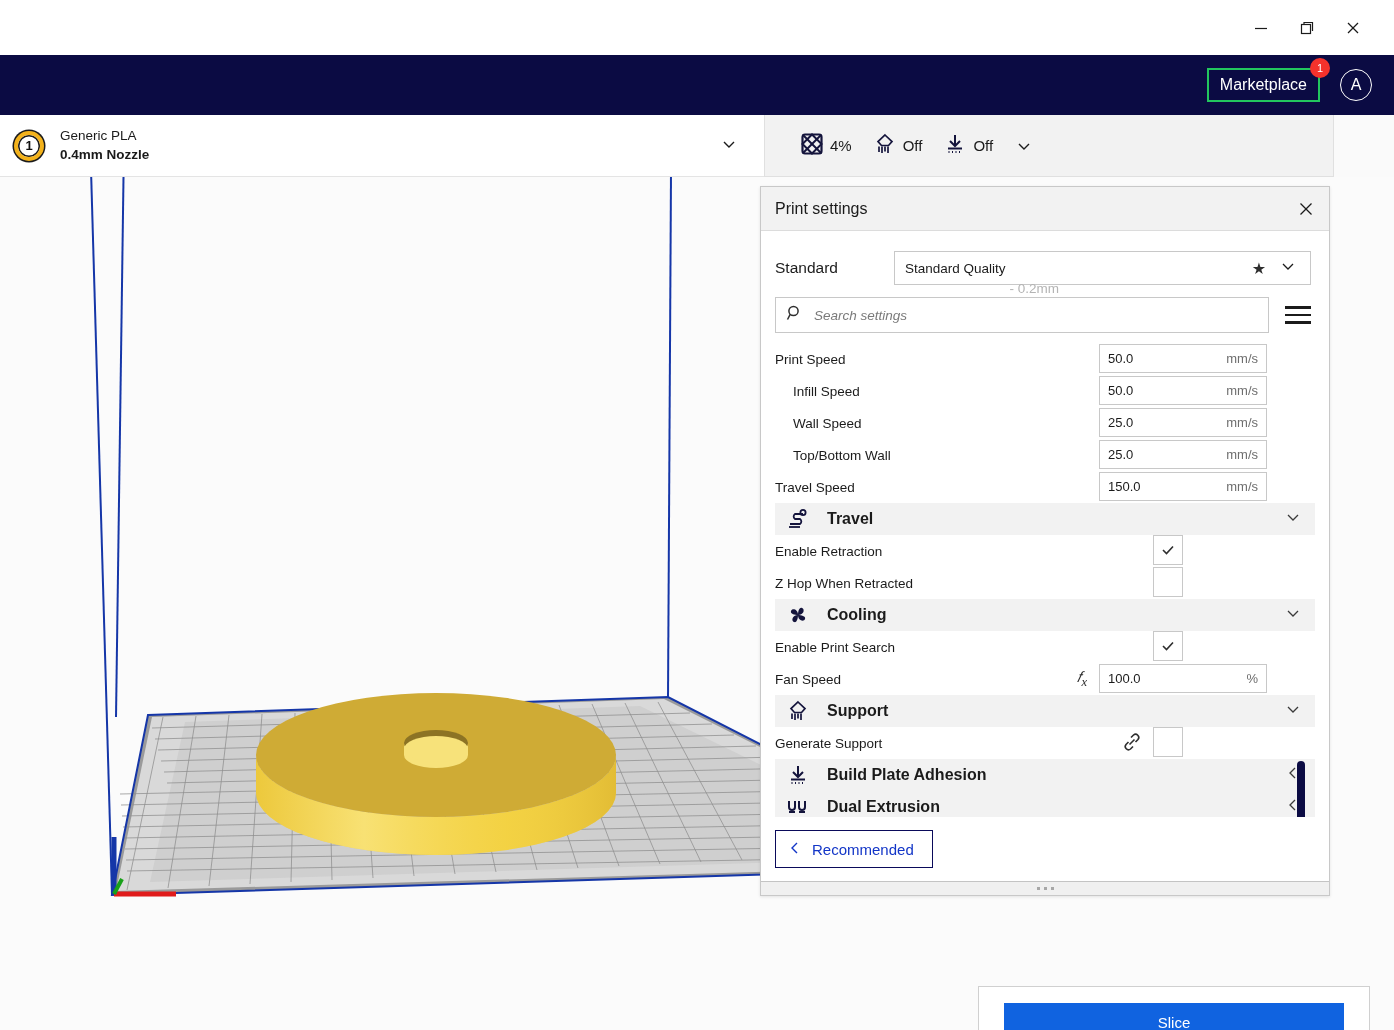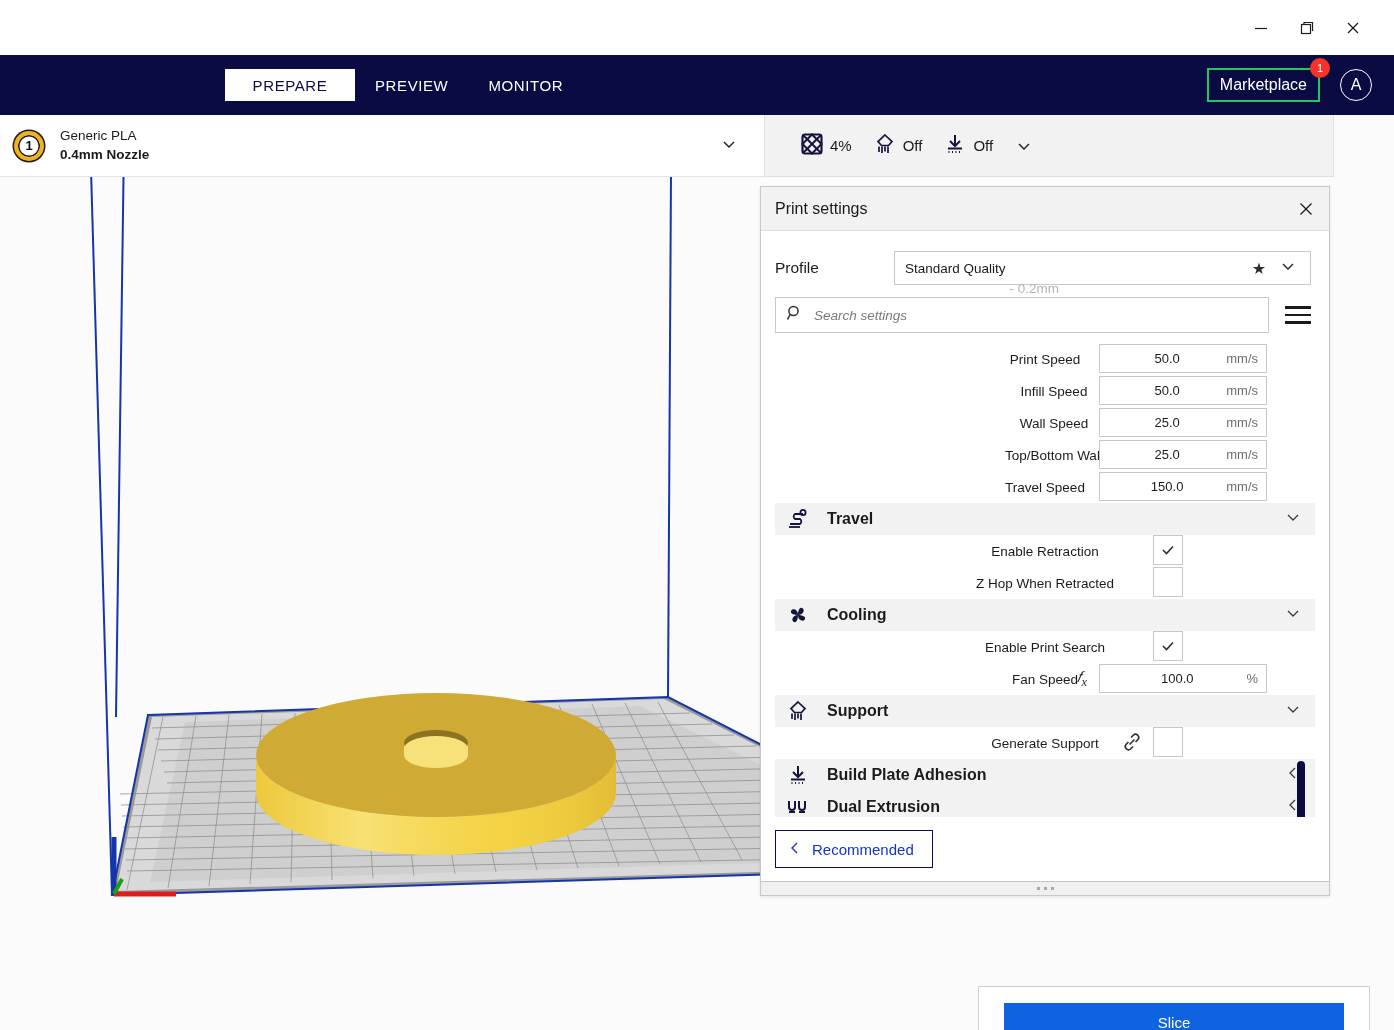--- a/index.html
+++ b/index.html
@@ -155,21 +155,21 @@
     font-family: "Liberation Sans", sans-serif; font-style: italic; color: #1b1b1b;
     background: transparent;
   }
   .sp-search input::placeholder { color: #7a7a7a; font-style: italic; }
   .hamburger { width: 26px; display: flex; flex-direction: column; gap: 5px; cursor: default; }
   .hamburger span { display: block; height: 2.4px; background: #1b1b1b; width: 100%; }
 
   
   .sp-list {
     flex: 1; position: relative; overflow: hidden;
-    padding-left: 14px; padding-right: 14px; text-align: center;
+    padding-left: 14px; padding-right: 14px;
   }
   .srow {
     display: flex; align-items: center; height: 32px; position: relative;
   }
   .srow .sname { font-size: 13.5px; color: #1b1b1b; flex: 1; }
   .srow .sname.ind1 { padding-left: 18px; }
   .sfield {
     position: absolute; right: 48px; top: 1px;
     width: 168px; height: 29px; border: 1px solid #c8c8c8; background: #fff;
     display: flex; align-items: center; padding: 0 8px;
@@ -246,31 +246,20 @@
     </div>
     <div class="win-btn close">
       <svg width="16" height="16" viewBox="0 0 16 16">
         <line x1="3" y1="3" x2="13" y2="13" stroke="#1b1b1b" stroke-width="1.2"></line>
         <line x1="13" y1="3" x2="3" y2="13" stroke="#1b1b1b" stroke-width="1.2"></line>
       </svg>
     </div>
   </div>
 
   <div class="navbar">
-    <div class="nav-stages">
-      <div class="stage active">
-        <span>PREPARE</span>
-      </div>
-      <div class="stage">
-        <span>PREVIEW</span>
-      </div>
-      <div class="stage">
-        <span>MONITOR</span>
-      </div>
-    </div>
     <div class="nav-right">
       <div class="marketplace-wrap">
         <div class="marketplace">
           <span>Marketplace</span>
         </div>
         <div class="badge">
           <span>1</span>
         </div>
       </div>
       <div class="avatar">
@@ -429,21 +418,21 @@
       <div class="sp-title">Print settings</div>
       <div class="sp-close">
         <svg width="14" height="14" viewBox="0 0 14 14">
           <line x1="1.5" y1="1.5" x2="12.5" y2="12.5" stroke="#1b1b1b" stroke-width="1.2"></line>
           <line x1="12.5" y1="1.5" x2="1.5" y2="12.5" stroke="#1b1b1b" stroke-width="1.2"></line>
         </svg>
       </div>
     </div>
 
     <div class="sp-profile-row">
-      <div class="sp-profile-label">Profile</div>
+      <div class="sp-profile-label">Standard</div>
       <div class="sp-profile-select">
         <span class="pname">Standard Quality</span>
         <span class="psize">- 0.2mm</span>
         <span class="star">★</span>
         <span class="chev">
           <svg width="16" height="16" viewBox="0 0 16 16">
               <polyline points="3,6 8,11 13,6" fill="none" stroke="#1b1b1b" stroke-width="1.3"></polyline>
             </svg>
         </span>
       </div>

